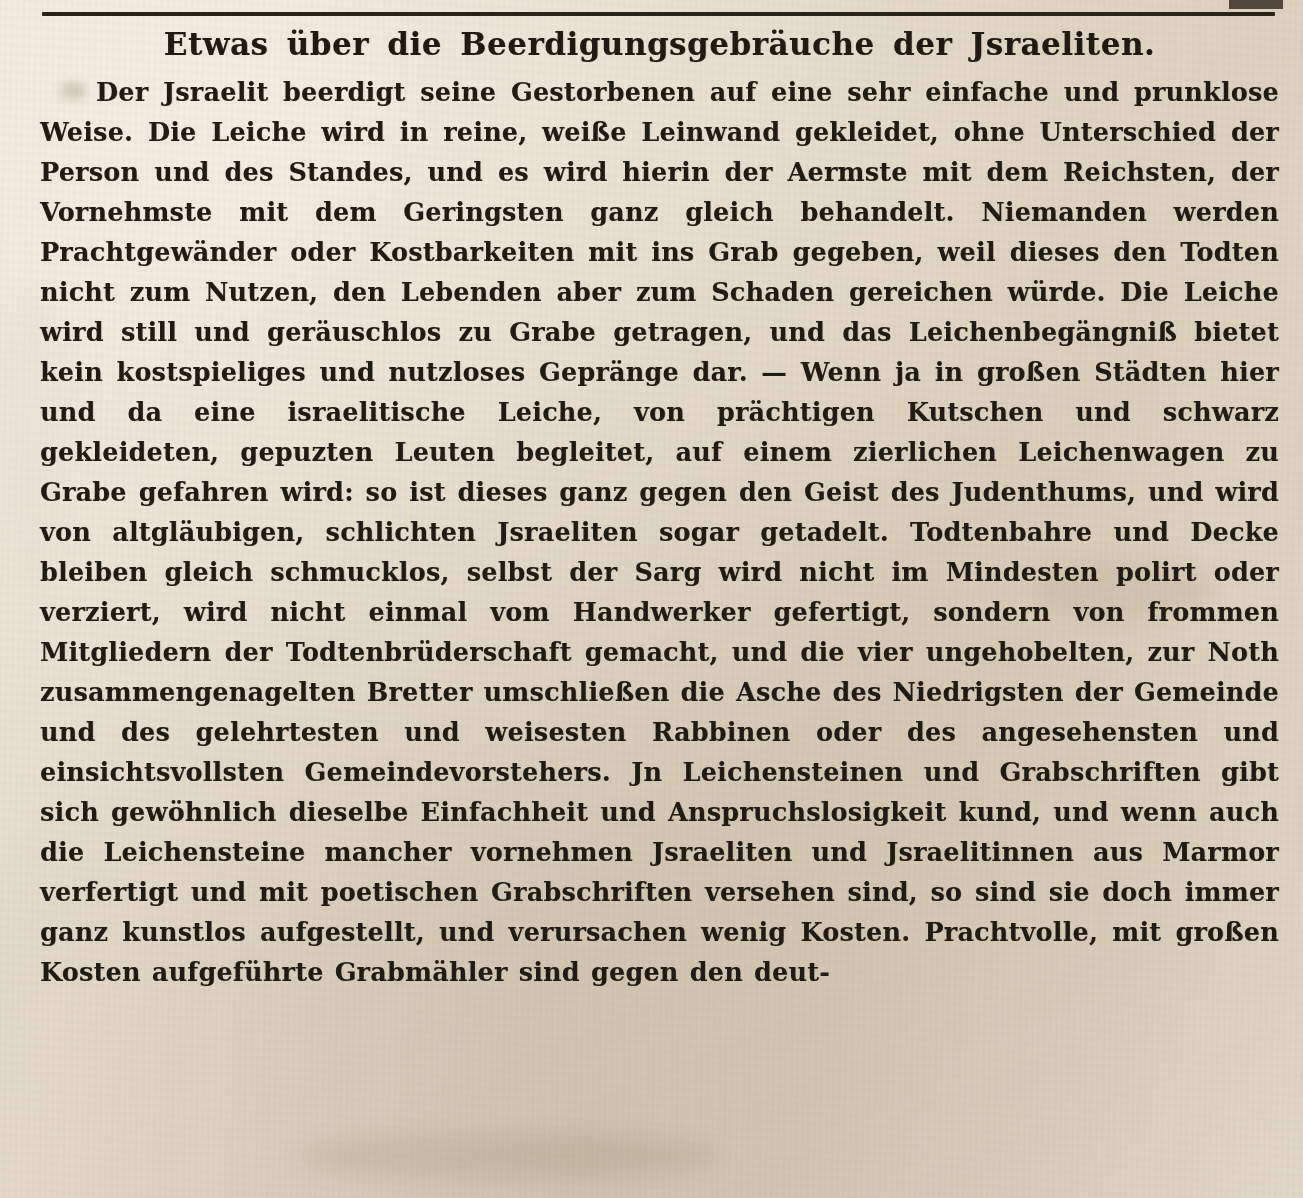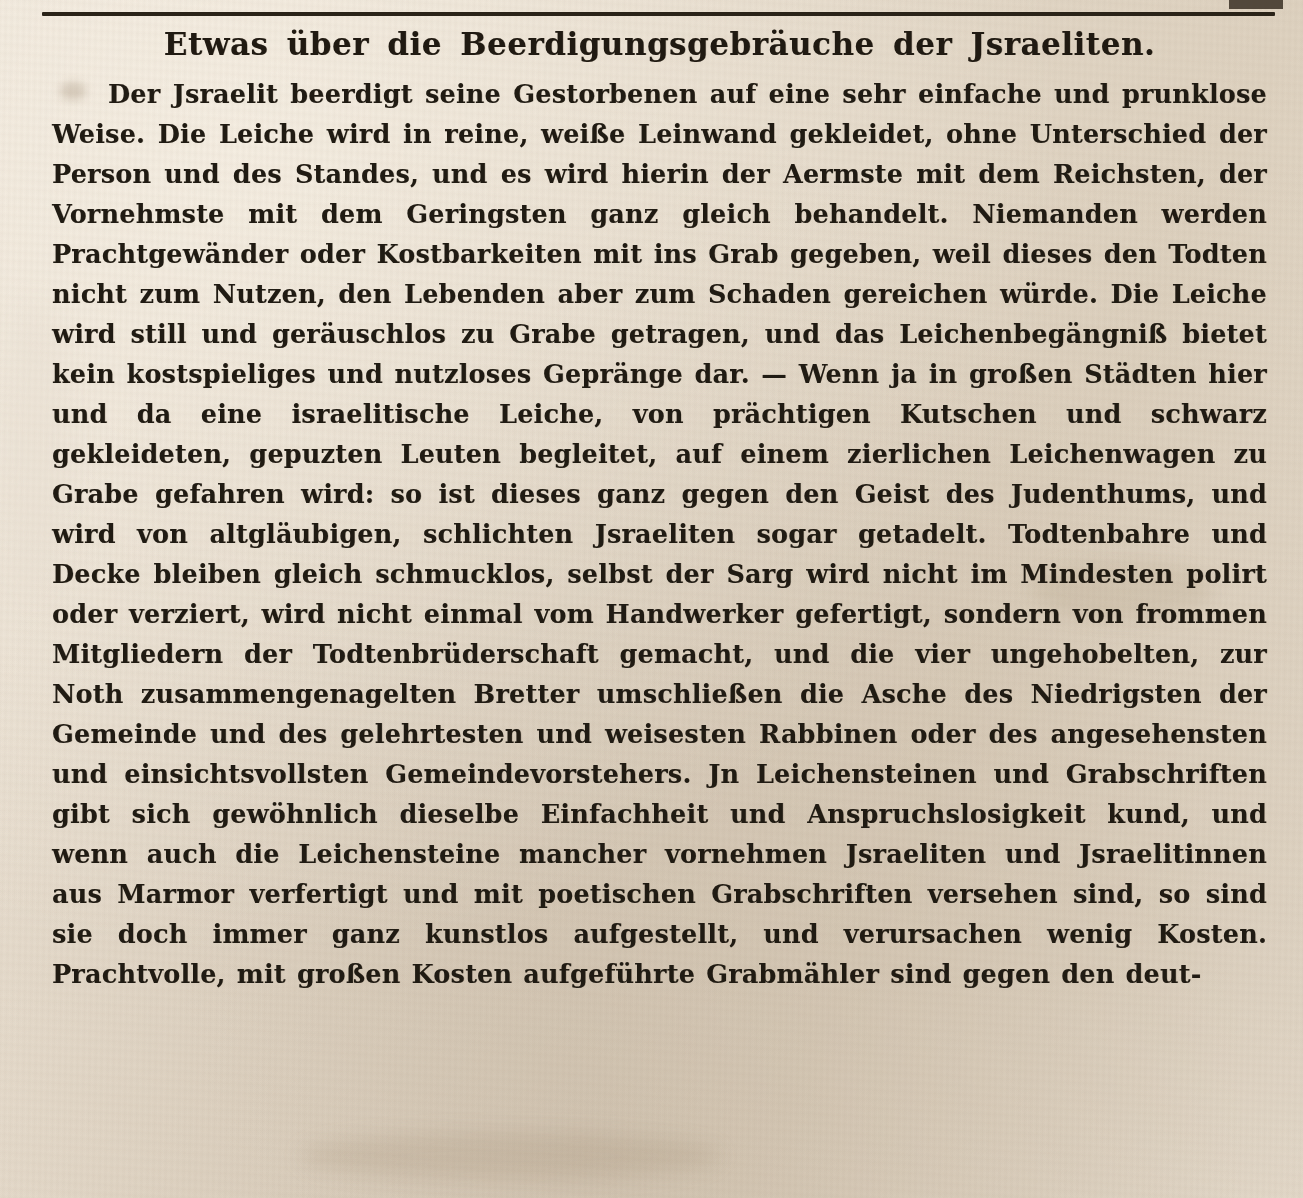--- a/index.html
+++ b/index.html
@@ -73,21 +73,21 @@
     font-size: 25.5px;
     line-height: 40px;
     color: #241f17;
     text-align: justify;
     font-weight: bold;
     letter-spacing: 0.2px;
     word-spacing: 2px;
     text-shadow: 0.4px 0.3px 0 rgba(70,55,38,0.32);
   }
   .body-text p {
-    margin: 12px;
+    margin: 0;
     text-indent: 56px;
   }
   
   .body-text, .heading {
     filter: contrast(1.04) saturate(0.96);
   }
   .smudge {
     position: absolute;
     border-radius: 50%;
     pointer-events: none;

